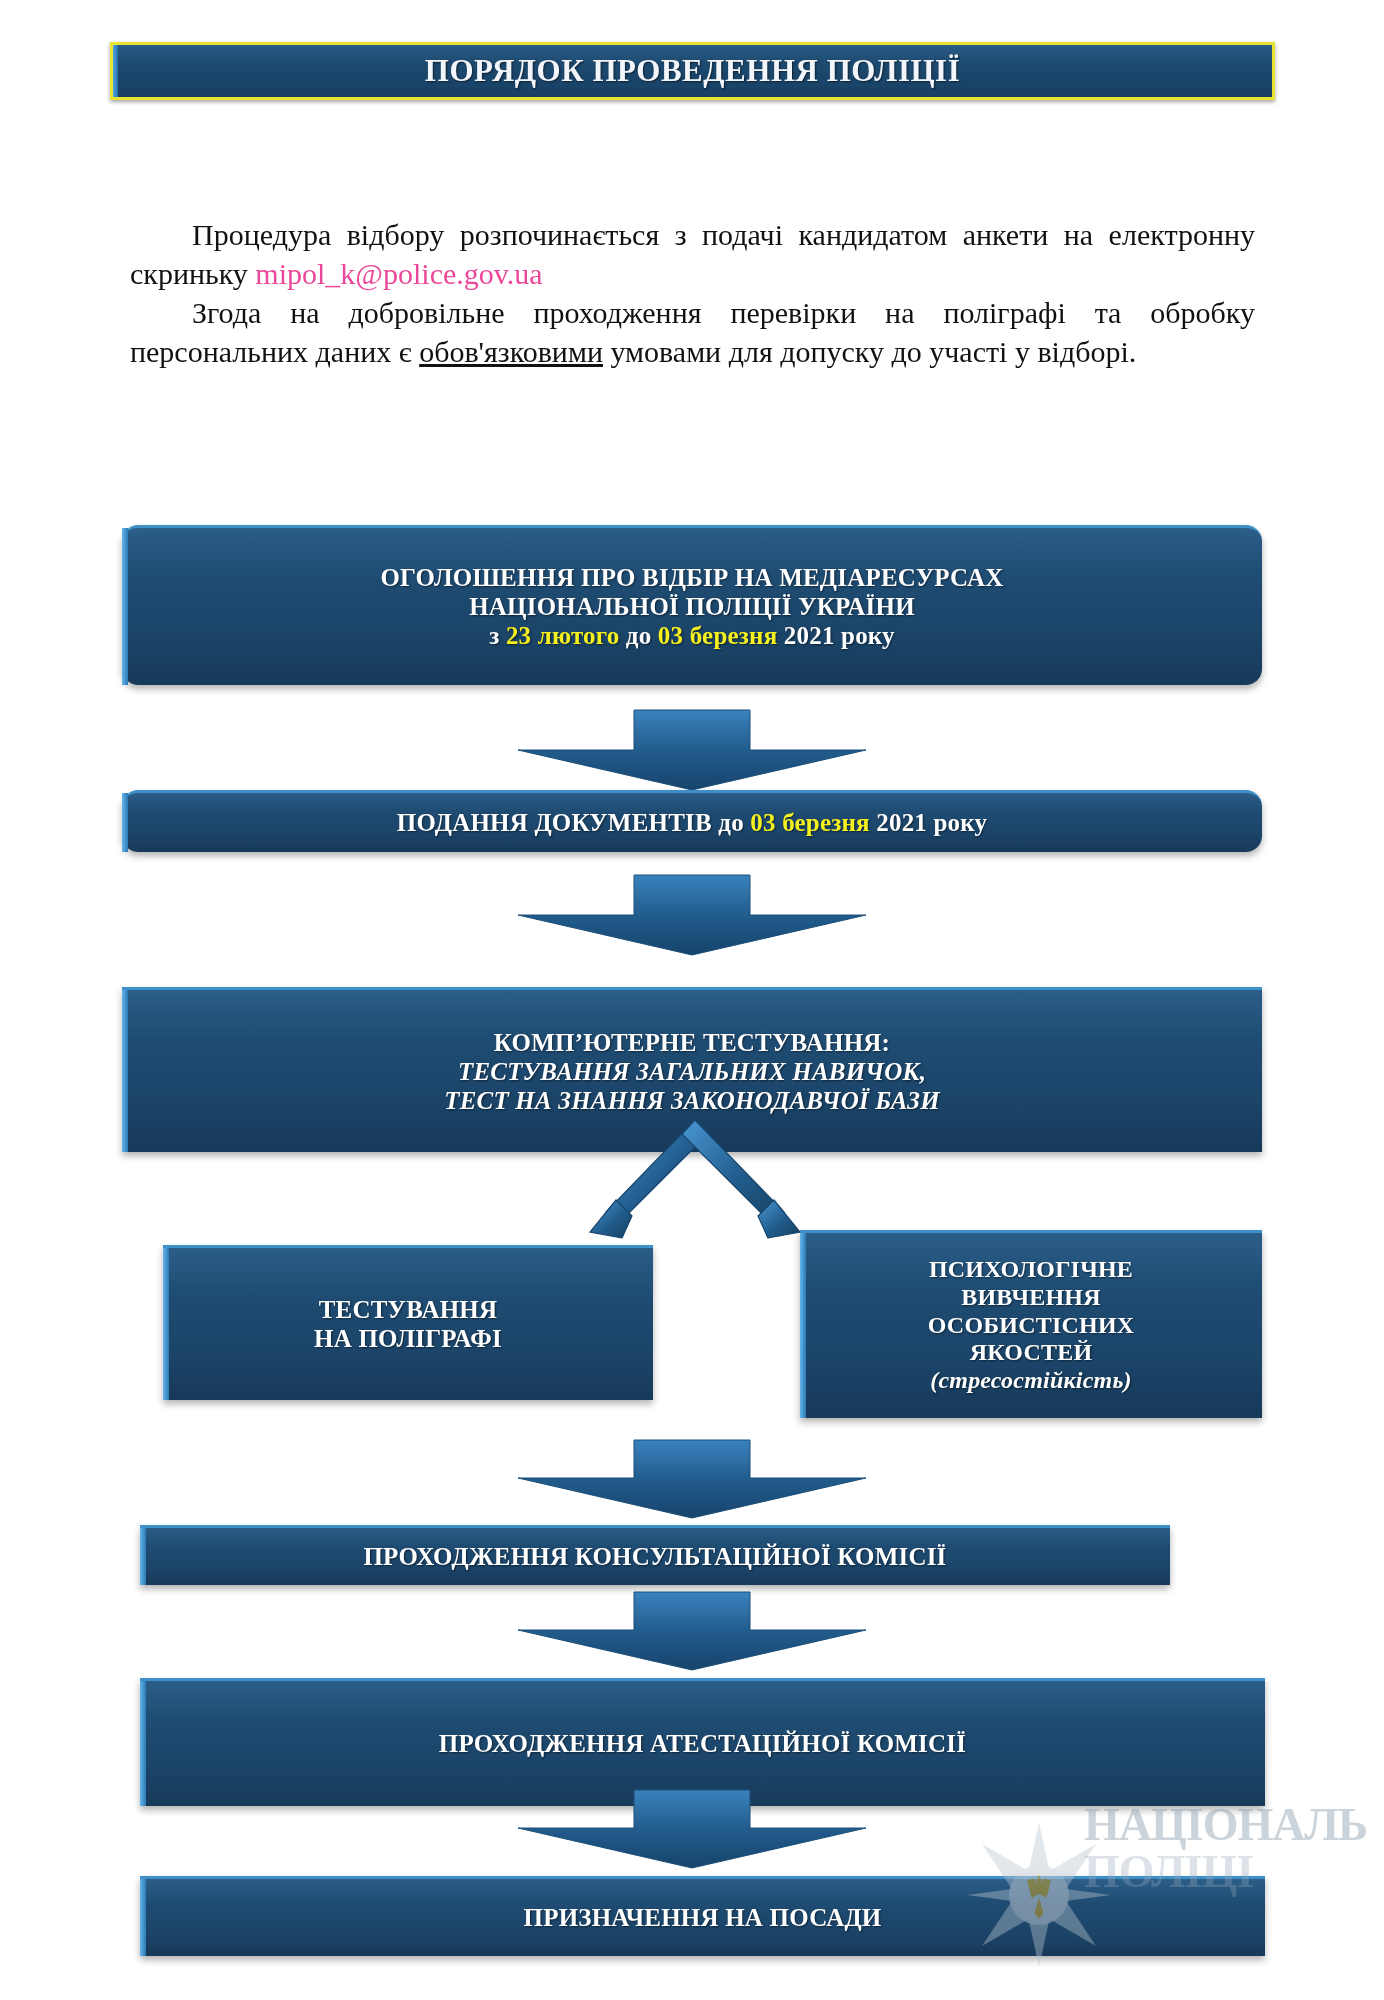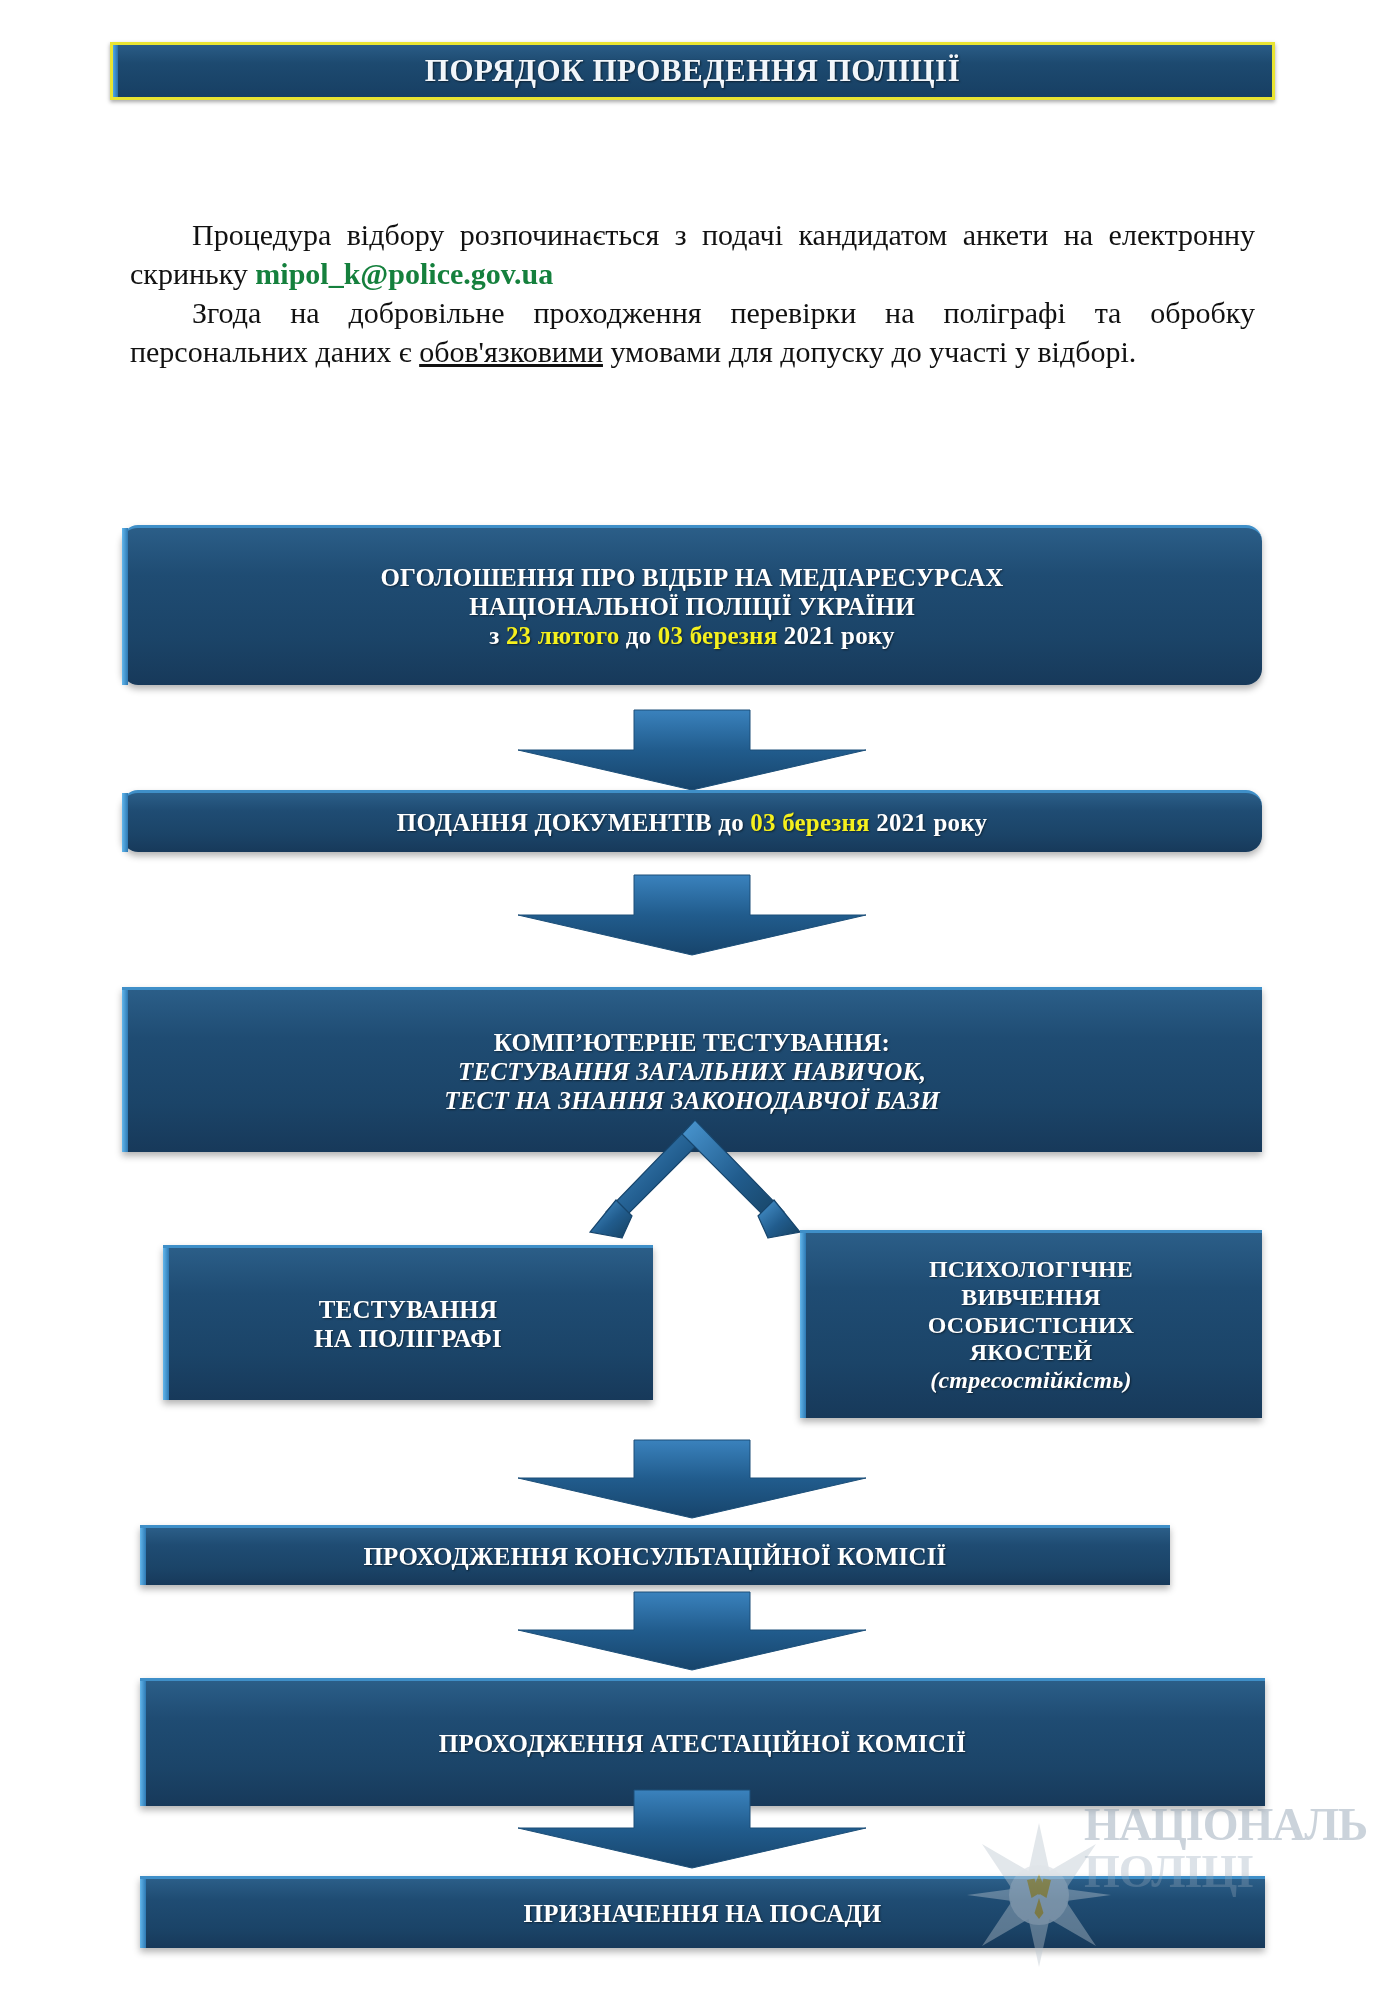--- a/index.html
+++ b/index.html
@@ -29,21 +29,21 @@
     text-shadow:1px 1px 2px rgba(0,0,0,.55);
   }
 
   
   .intro{
     position:absolute;left:130px;top:215px;width:1125px;
     font-size:30px;line-height:1.30;color:#111;
     text-align:justify;
   }
   .intro p{margin:0;text-indent:62px;}
-  .email{color:#15803d;font-weight:bold;}
+  .email{color:#ec4899;font-weight:normal;}
   .uline{text-decoration:underline;}
 
   
   .flow{position:absolute;left:0;top:0;width:1384px;height:2000px;}
 
   .box{
     position:absolute;box-sizing:border-box;
     background:linear-gradient(to bottom,#2b5e88 0%,#1f4c73 30%,#1b4468 70%,#17395a 100%);
     border-top:3px solid #3f8fc8;
     box-shadow:0 4px 7px rgba(0,0,0,.30);
@@ -187,21 +187,21 @@
   <div class="box" style="left:140px;top:1678px;width:1125px;height:128px;text-align:right;">
     <div class="ln">ПРОХОДЖЕННЯ АТЕСТАЦІЙНОЇ КОМІСІЇ</div>
   </div>
 
   <div class="arrow" style="left:518px;top:1790px;">
     <svg width="348" height="78" viewBox="0 0 348 78">
       <polygon points="116,0 232,0 232,38 348,38 174,78 0,38 116,38" fill="url(#ag1)" stroke="#1c4f79" stroke-width="1"></polygon>
     </svg>
   </div>
 
-  <div class="box" style="left:140px;top:1876px;width:1125px;height:72px;">
+  <div class="box" style="left:140px;top:1876px;width:1125px;height:80px;">
     <div class="ln">ПРИЗНАЧЕННЯ НА ПОСАДИ</div>
   </div>
 </div>
 
 <div class="watermark">
   <svg class="wm-star" viewBox="0 0 100 100">
     <g fill="#b9c4ce" opacity="0.75">
       <polygon points="50,2 57,34 88,16 68,46 98,50 68,54 88,84 57,66 50,98 43,66 12,84 32,54 2,50 32,46 12,16 43,34"></polygon>
     </g>
     <circle cx="50" cy="50" r="20" fill="#c8d0d8" opacity="0.85"></circle>

